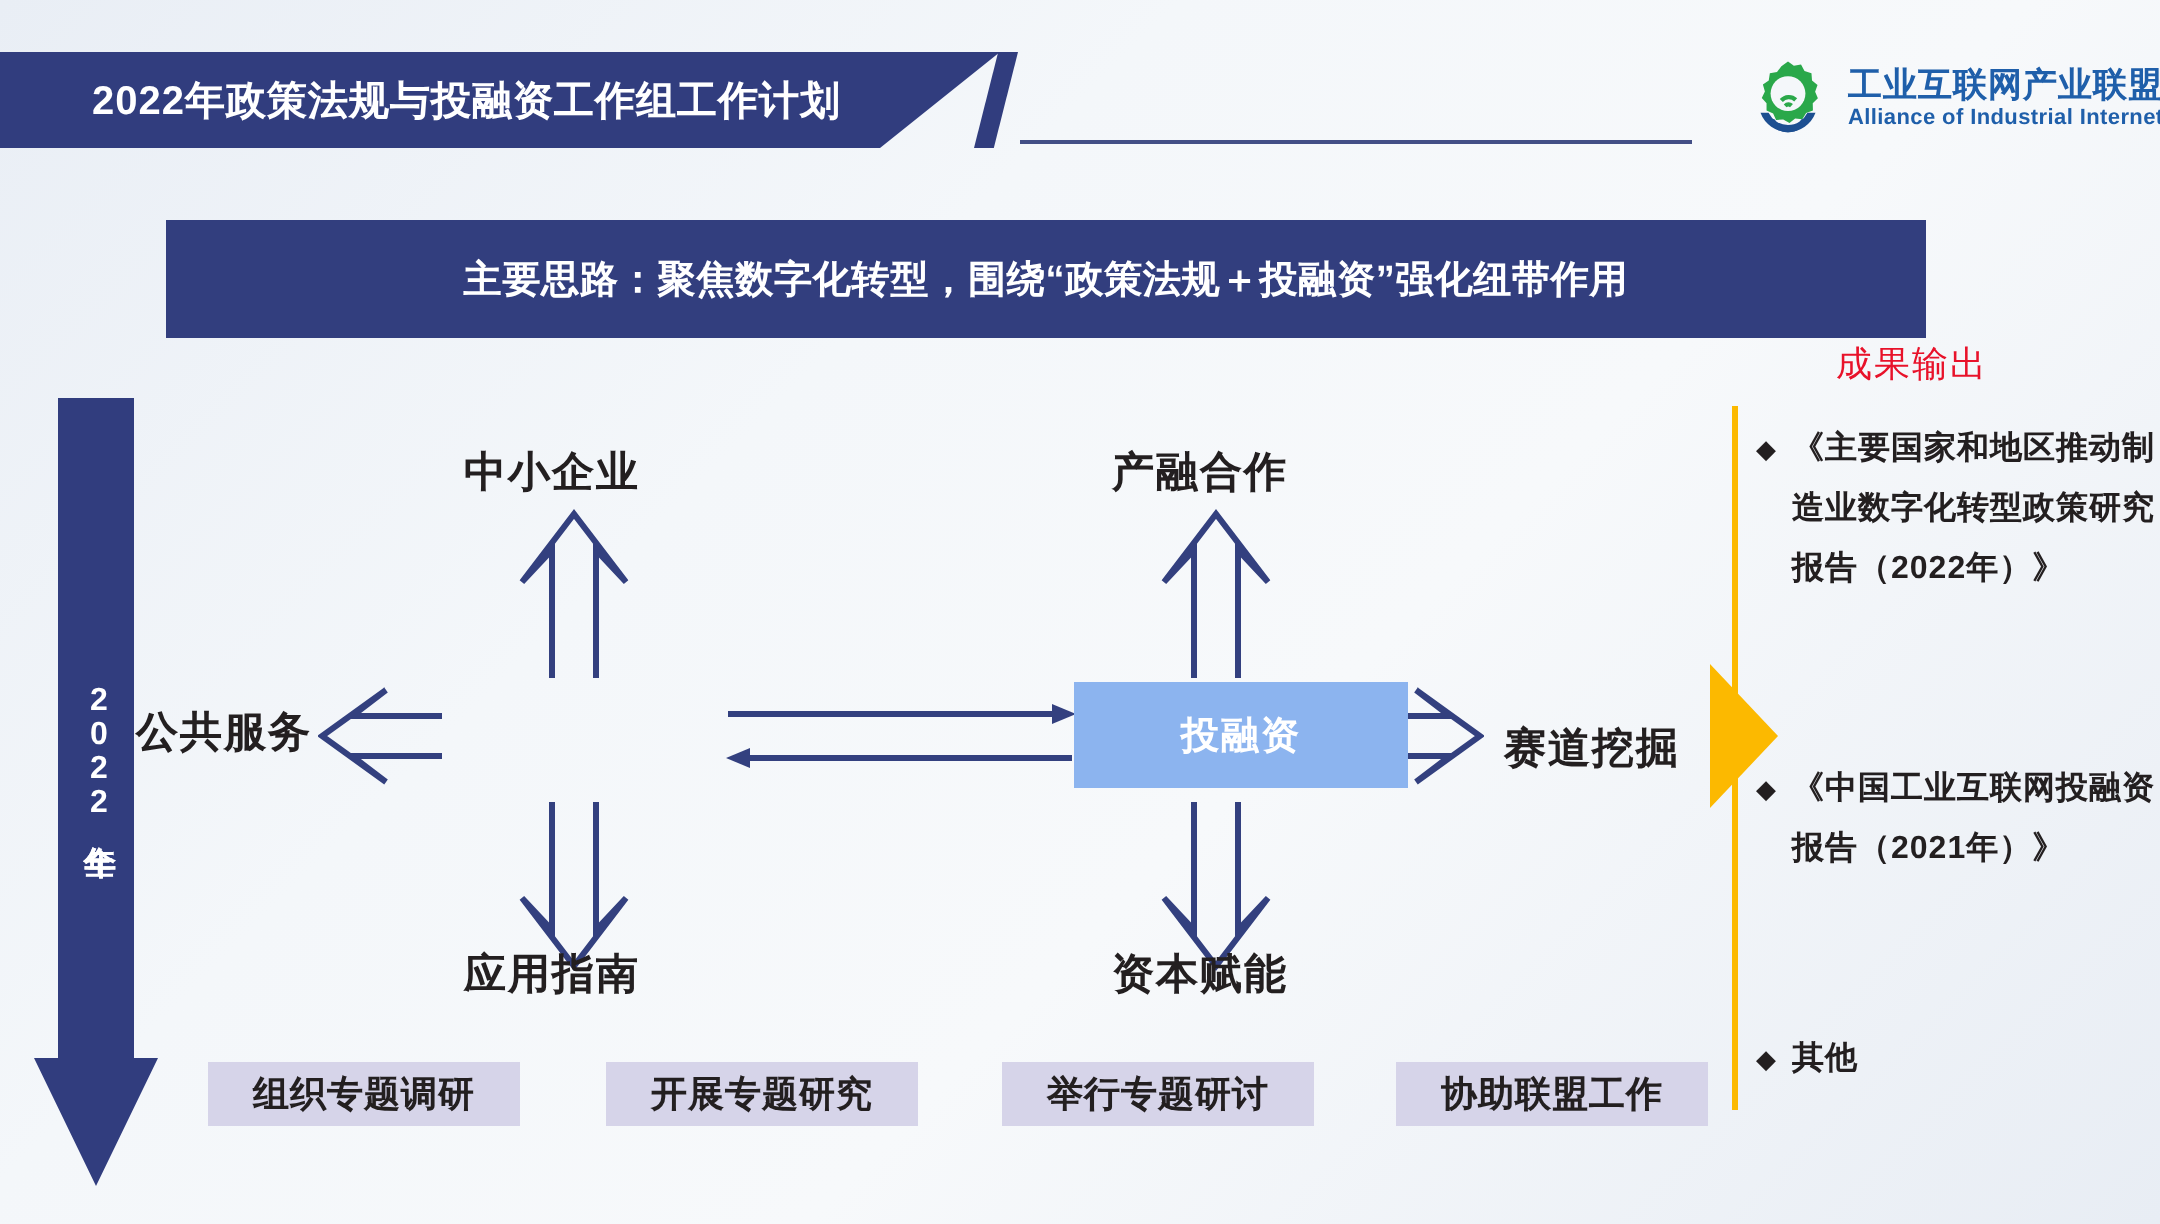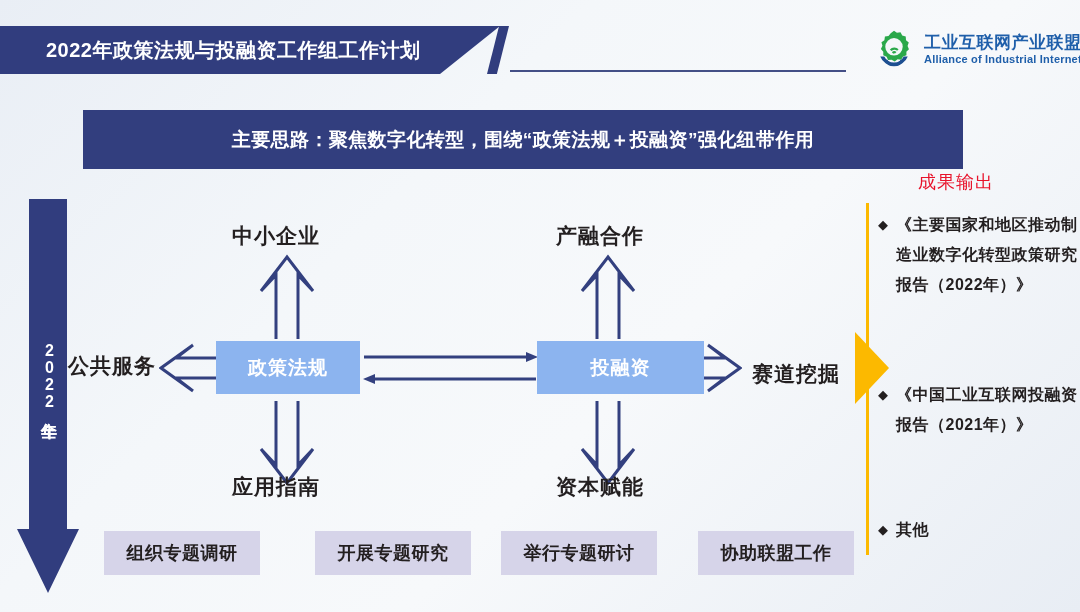--- a/index.html
+++ b/index.html
@@ -107,30 +107,30 @@
   #label-guide    { left: 232px; top: 473px; }
   #label-pubserv  { left: 68px;  top: 352px; }
   #label-coop     { left: 556px; top: 222px; }
   #label-capital  { left: 556px; top: 473px; }
   #label-track    { left: 752px; top: 360px; }
 
   .hollow-arrow { position: absolute; }
 
   
   .action-box {
-    position: absolute; top: 531px; height: 44px;
+    position: absolute; top: 531px; height: 32px;
     background: #d6d4e9;
     display: flex; align-items: center; justify-content: center;
   }
   .action-box-label {
     color: #231f20; font-size: 18px; font-weight: bold; letter-spacing: 0.5px;
     white-space: nowrap;
   }
   #action-0 { left: 104px; width: 156px; }
-  #action-1 { left: 303px; width: 156px; margin-left: 12px; }
+  #action-1 { left: 303px; width: 156px; }
   #action-2 { left: 501px; width: 156px; }
   #action-3 { left: 698px; width: 156px; }
 
   
   #output-divider {
     position: absolute; left: 866px; top: 203px;
     width: 3px; height: 352px;
     background: #fcb900;
   }
   #output-arrow {
@@ -220,23 +220,20 @@
     <polyline points="0,15 45,15 28,2 60,25 28,48 45,35 0,35" fill="none" stroke="#33407f" stroke-width="3"></polyline>
   </svg>
 
   <svg class="hollow-arrow" style="left:362px; top:347px; width:176px; height:42px;" viewBox="0 0 176 42">
     <line x1="2" y1="10" x2="168" y2="10" stroke="#33407f" stroke-width="3"></line>
     <polygon points="176,10 164,5 164,15" fill="#33407f"></polygon>
     <line x1="174" y1="32" x2="10" y2="32" stroke="#33407f" stroke-width="3"></line>
     <polygon points="1,32 13,27 13,37" fill="#33407f"></polygon>
   </svg>
 
-  <div class="node-box" id="box-policy">
-    <span class="node-box-label">政策法规</span>
-  </div>
   <div class="node-box" id="box-invest">
     <span class="node-box-label">投融资</span>
   </div>
 
   <div class="outer-label" id="label-sme">中小企业</div>
   <div class="outer-label" id="label-guide">应用指南</div>
   <div class="outer-label" id="label-pubserv">公共服务</div>
   <div class="outer-label" id="label-coop">产融合作</div>
   <div class="outer-label" id="label-capital">资本赋能</div>
   <div class="outer-label" id="label-track">赛道挖掘</div>

